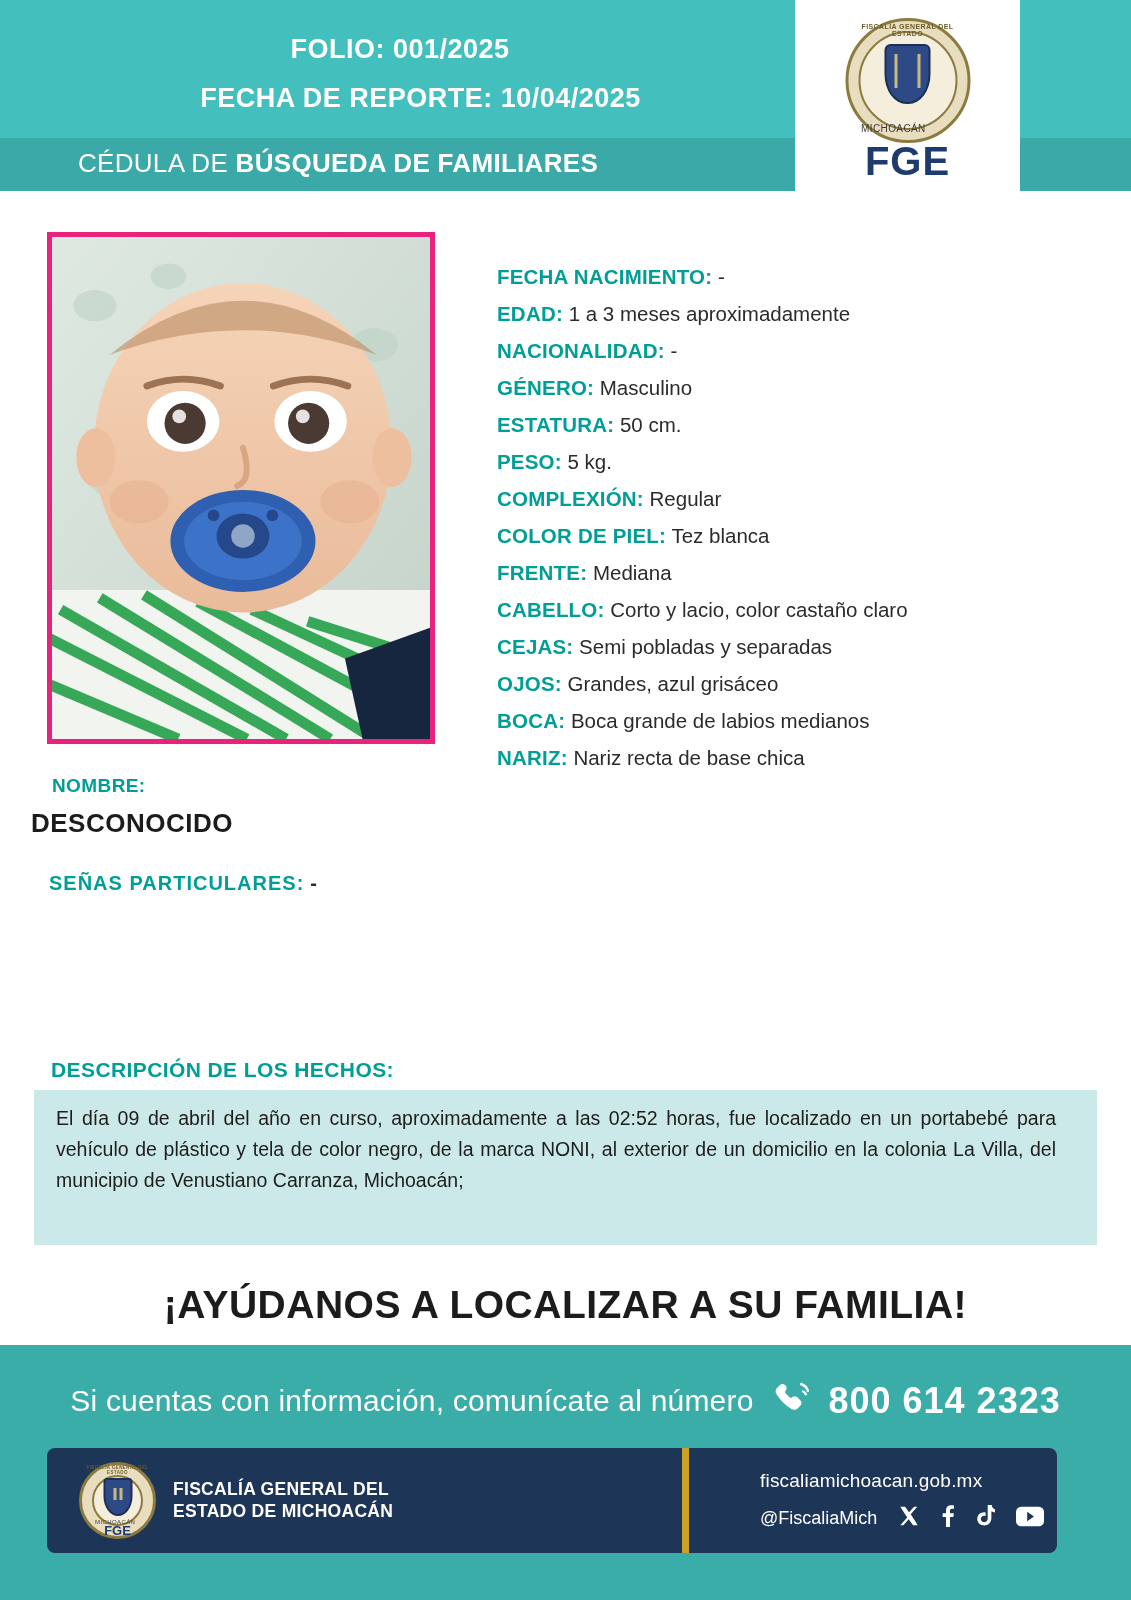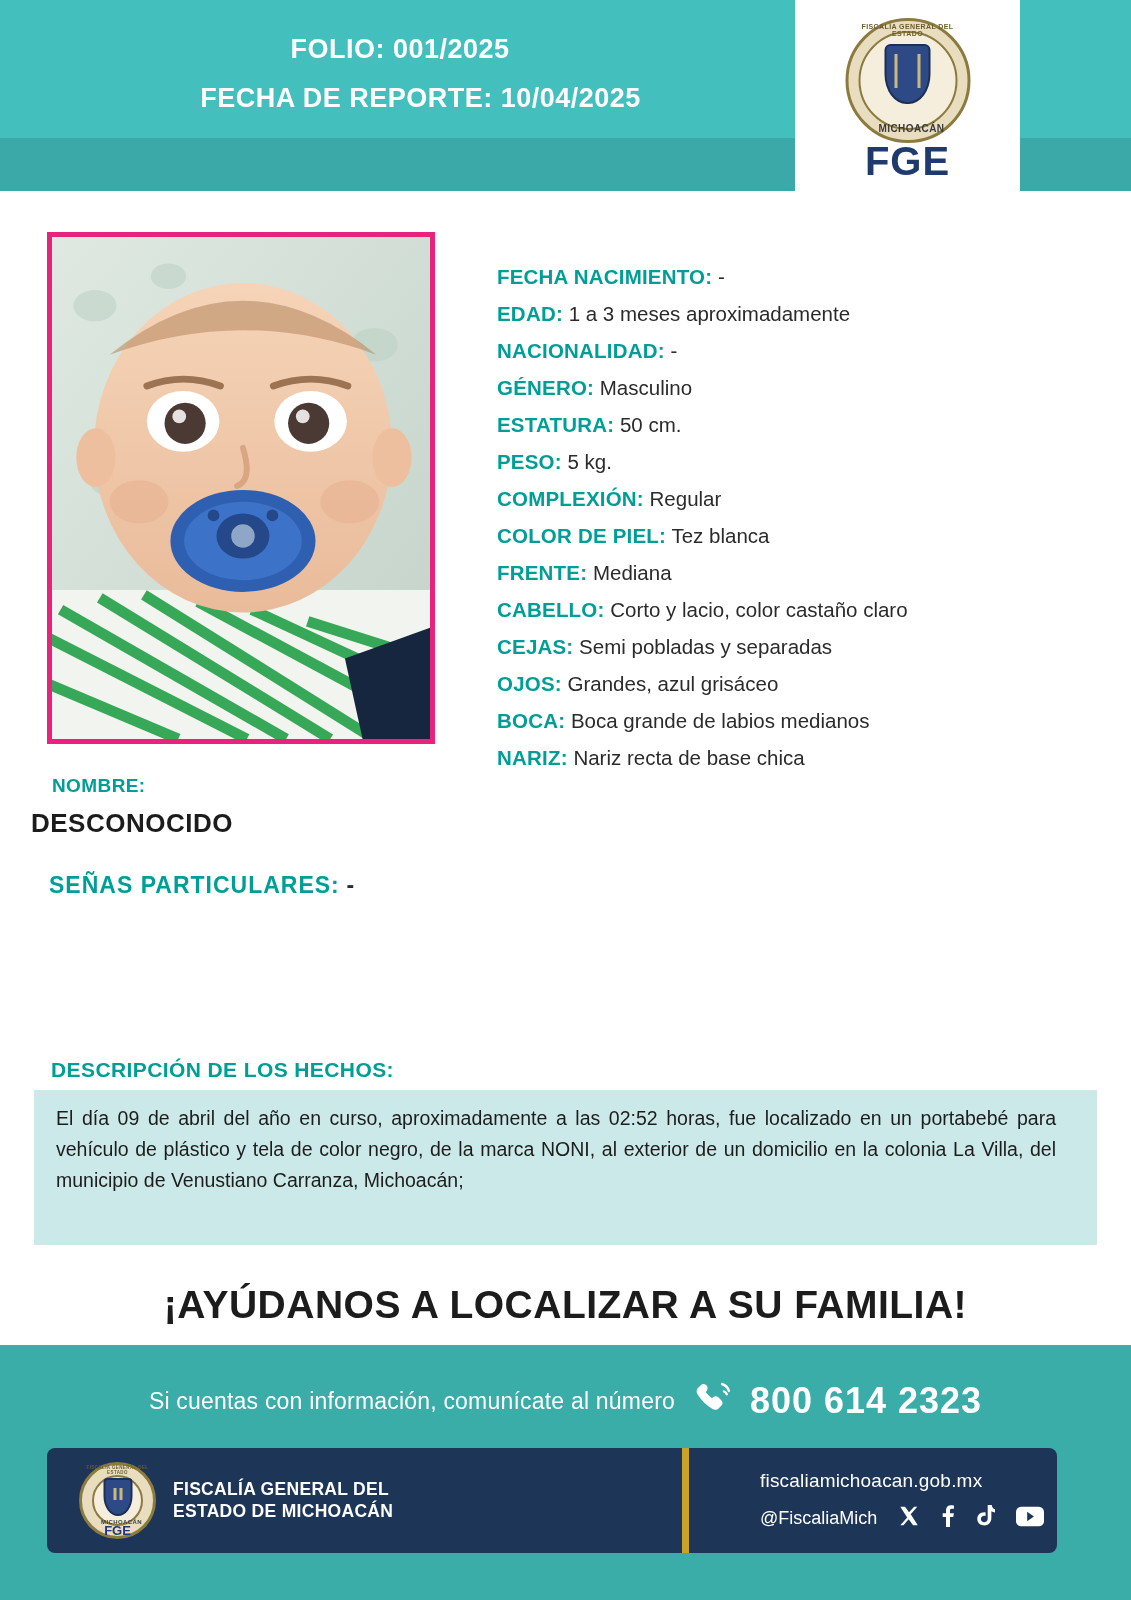--- a/index.html
+++ b/index.html
@@ -120,24 +120,24 @@
     position: absolute;
     top: 5px; left: 0; width: 100%;
     text-align: center;
     font-size: 7px;
     font-weight: bold;
     color: #6d5d2c;
     letter-spacing: 0.4px;
   }
   .seal-bottom-text {
     position: absolute;
-    bottom: 9px; left: 4px; width: 100%;
-    text-align: center;
+    bottom: 9px; left: 16px; width: 100%;
+    text-align: left;
     font-size: 10px;
-    font-weight: bold;
+    font-weight: normal;
     color: #3b3b3b;
     letter-spacing: 0.4px;
   }
   .fge-text {
     margin-top: -4px;
     font-size: 40px;
     font-weight: bold;
     color: #1f3b6e;
     letter-spacing: 1px;
   }
@@ -191,21 +191,21 @@
     color: #1c1c1c;
     font-weight: bold;
     font-size: 26px;
     letter-spacing: 0.5px;
   }
 
   
   .senas {
     position: absolute;
     top: 872px; left: 49px;
-    font-size: 23px;
+    font-size: 20px;
     letter-spacing: 0.3px;
   }
   .senas .dlabel { letter-spacing: 1px; }
 
   
   .vestimenta {
     position: absolute;
     top: 954px;
     left: 52px;
     width: 1030px;
@@ -265,21 +265,21 @@
   }
   .footer-phone-row {
     position: absolute;
     top: 1380px; left: 0;
     width: 1131px;
     text-align: center;
     color: #ffffff;
     white-space: nowrap;
   }
   .footer-phone-text {
-    font-size: 23px;
+    font-size: 30px;
     letter-spacing: 0.2px;
     vertical-align: middle;
   }
   .phone-icon {
     display: inline-block;
     vertical-align: middle;
     margin: 0 10px 0 14px;
   }
   .footer-phone-number {
     font-size: 36px;
@@ -365,20 +365,23 @@
 </head>
 <body>
 
 <div class="page">
 
   <div class="header-top"></div>
   <div class="header-folio">FOLIO: 001/2025</div>
   <div class="header-fecha">FECHA DE REPORTE: 10/04/2025</div>
 
   <div class="header-band"></div>
+  <div class="header-band-text">
+    <span>CÉDULA DE </span><b>BÚSQUEDA DE FAMILIARES</b>
+  </div>
 
   <div class="logo-card">
     <div class="logo-inner">
       <div class="seal">
         <div class="ring"></div>
         <div class="ring2"></div>
         <div class="seal-top-text">FISCALÍA GENERAL DEL ESTADO</div>
         <div class="shield"></div>
         <div class="seal-bottom-text">MICHOACÁN</div>
       </div>

